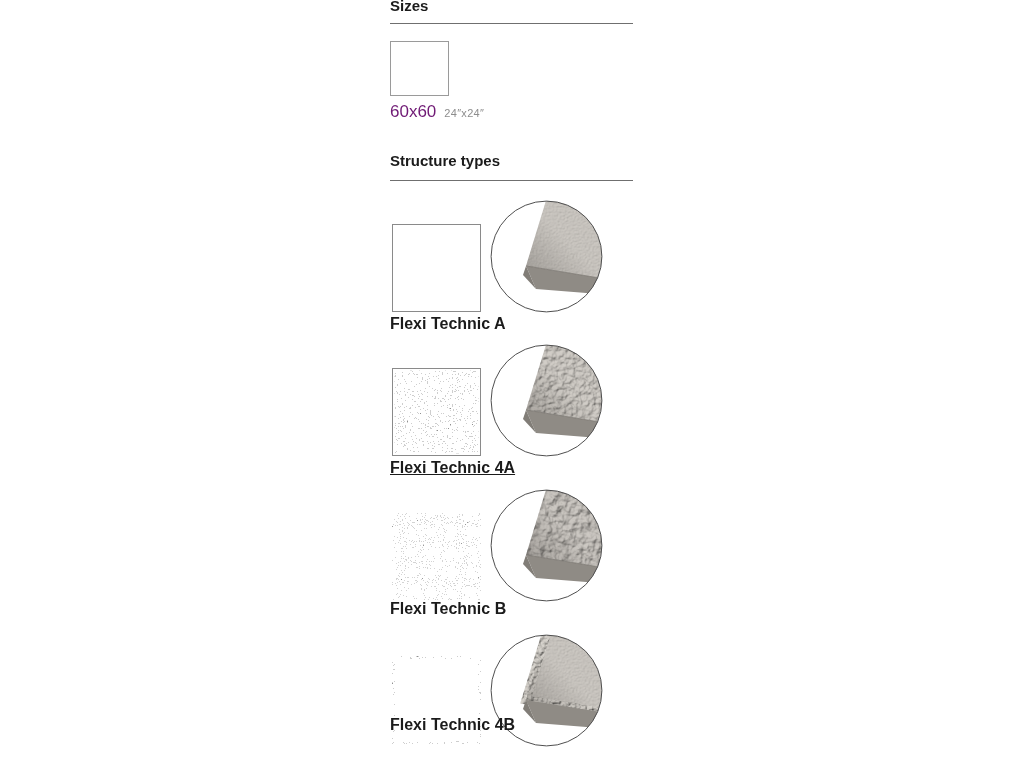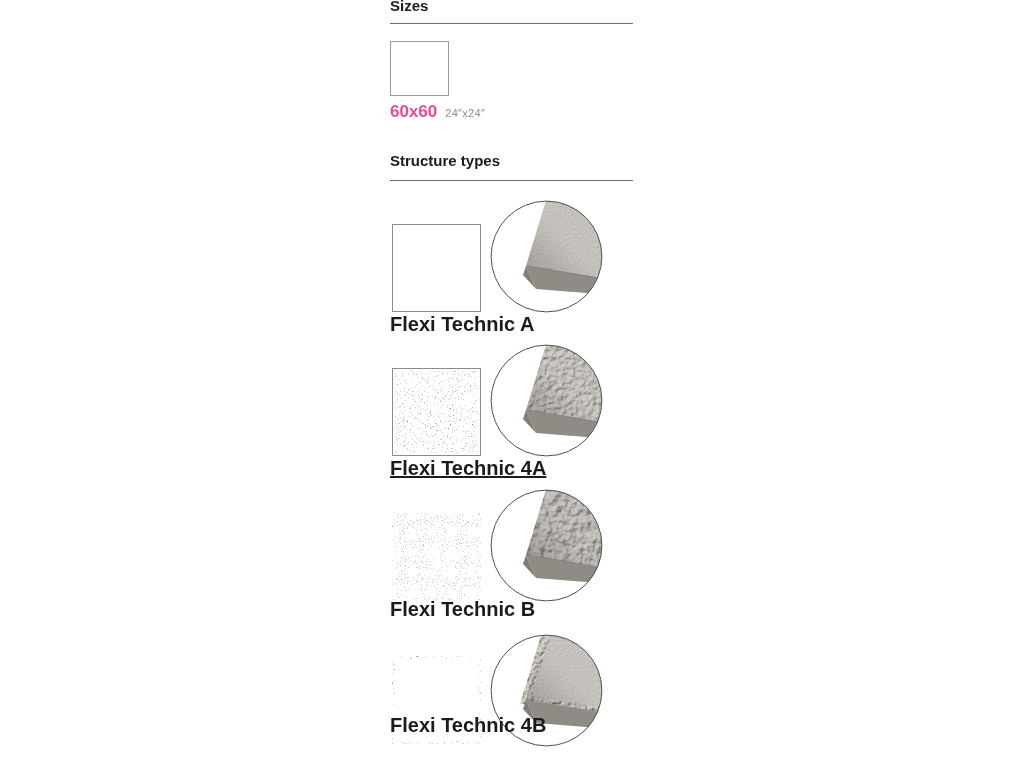--- a/index.html
+++ b/index.html
@@ -10,27 +10,27 @@
   .abs{position:absolute;}
   h2.sec-heading{
     margin:0;font-size:15px;font-weight:bold;letter-spacing:0;color:#1b1b1b;line-height:18px;
   }
   .rule{height:1px;background:#6f6f6f;width:243px;}
   
   .size-swatch{
     width:59px;height:55px;background:#ffffff;border:1px solid #9a9a9a;box-sizing:border-box;
   }
   .size-caption{display:flex;align-items:baseline;gap:8px;white-space:nowrap;}
-  .size-metric{font-size:17px;font-weight:bold;color:#ec4899;}
+  .size-metric{font-size:17px;font-weight:normal;color:#701a75;}
   .size-imperial{font-size:11px;color:#8d8d8d;letter-spacing:0.3px;}
   
   .tile-swatch{width:89px;height:88px;box-sizing:border-box;background:#fff;}
   .tile-swatch.plain{border:1px solid #8a8a8a;}
   .tile-swatch svg{display:block;}
-  .type-label{font-size:20px;font-weight:bold;color:#1b1b1b;white-space:nowrap;line-height:18px;}
+  .type-label{font-size:16px;font-weight:bold;color:#1b1b1b;white-space:nowrap;line-height:18px;}
   .edge-circle svg{display:block;}
   .defs-holder{position:absolute;width:0;height:0;overflow:hidden;}
 </style>
 </head>
 <body>
 
 <div class="canvas">
 
   <svg class="defs-holder" aria-hidden="true">
     <defs>

